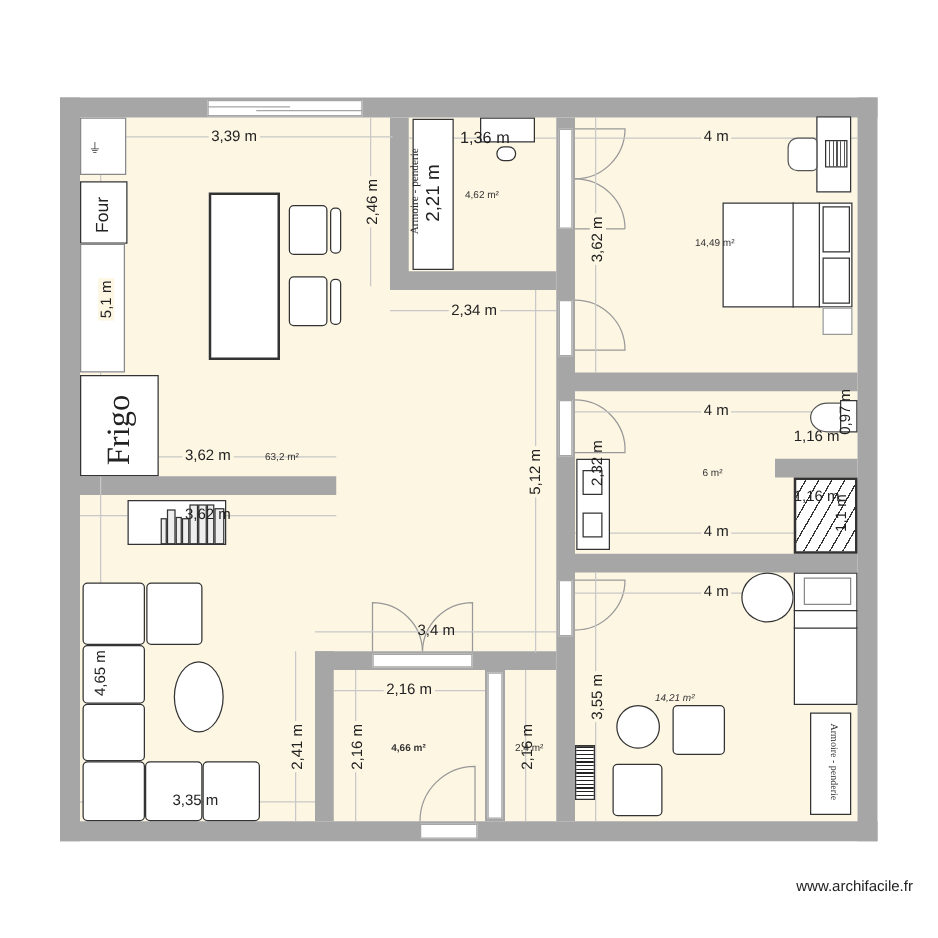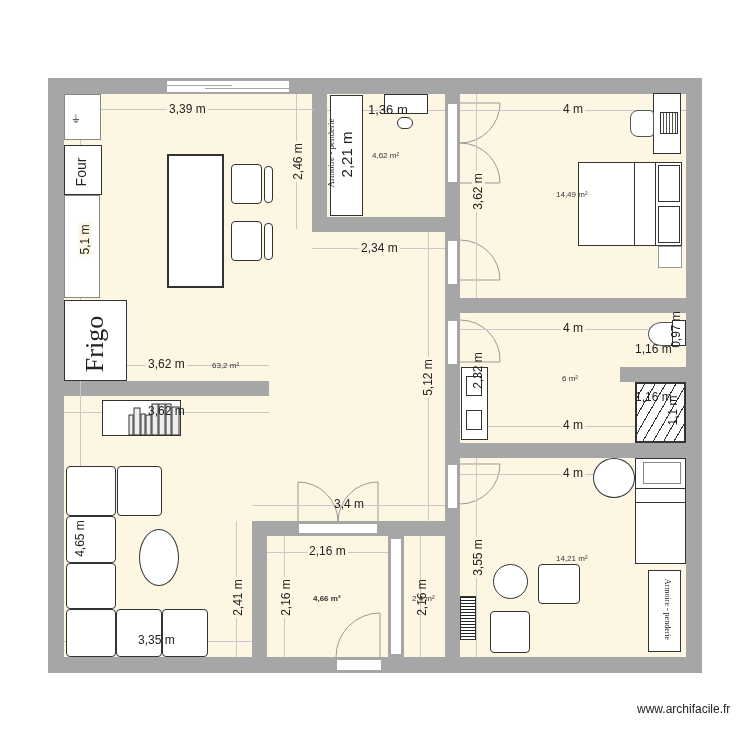--- a/index.html
+++ b/index.html
@@ -169,21 +169,21 @@
 </div>
 <div class="abs" style="left:493px;top:564px;width:33px;height:33px;border:1px solid #333;border-radius:50%;background:#fff;"></div>
 <div class="furnr" style="left:538px;top:564px;width:42px;height:40px;"></div>
 <div class="furnr" style="left:490px;top:611px;width:40px;height:42px;"></div>
 <div class="abs" style="left:460px;top:596px;width:14px;height:42px;border:1px solid #333;background:repeating-linear-gradient(0deg,#fff 0 2px,#222 2px 3px);"></div>
 
 <div class="area" style="left:212px;top:361px;">63,2 m²</div>
 <div class="area" style="left:372px;top:151px;">4,62 m²</div>
 <div class="area" style="left:556px;top:190px;">14,49 m²</div>
 <div class="area" style="left:562px;top:374px;">6 m²</div>
-<div class="area" style="left:556px;top:554px;">14,21 m²</div>
+<div class="area" style="left:524px;top:554px;font-style:italic;">14,21 m²</div>
 <div class="area" style="left:313px;top:594px;font-weight:bold;">4,66 m²</div>
 <div class="area" style="left:412px;top:594px;">2,4 m²</div>
 
 <div class="dim" style="left:167px;top:103px;">3,39 m</div>
 <div class="dimv" style="left:278px;top:155px;">2,46 m</div>
 <div class="dimv" style="left:68px;top:233px;">5,1 m</div>
 <div class="dim" style="left:366px;top:103px;font-size:13px;background:transparent;">1,36 m</div>
 <div class="dimv" style="left:322px;top:148px;font-size:15px;background:transparent;">2,21 m</div>
 <div class="dim" style="left:359px;top:242px;">2,34 m</div>
 <div class="dim" style="left:561px;top:103px;">4 m</div>

